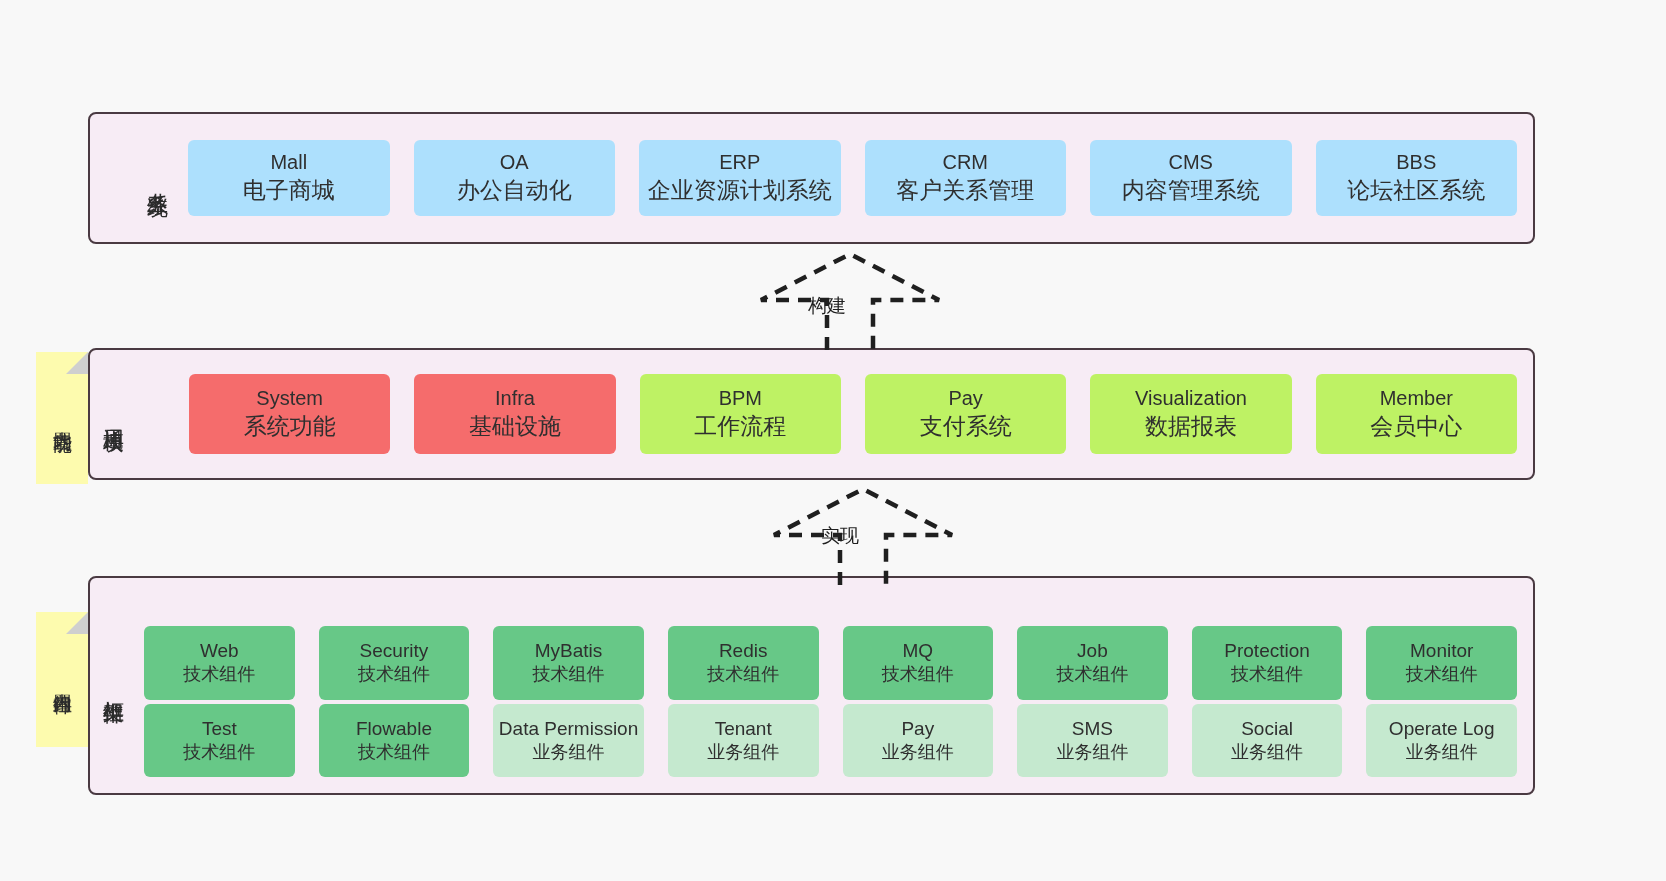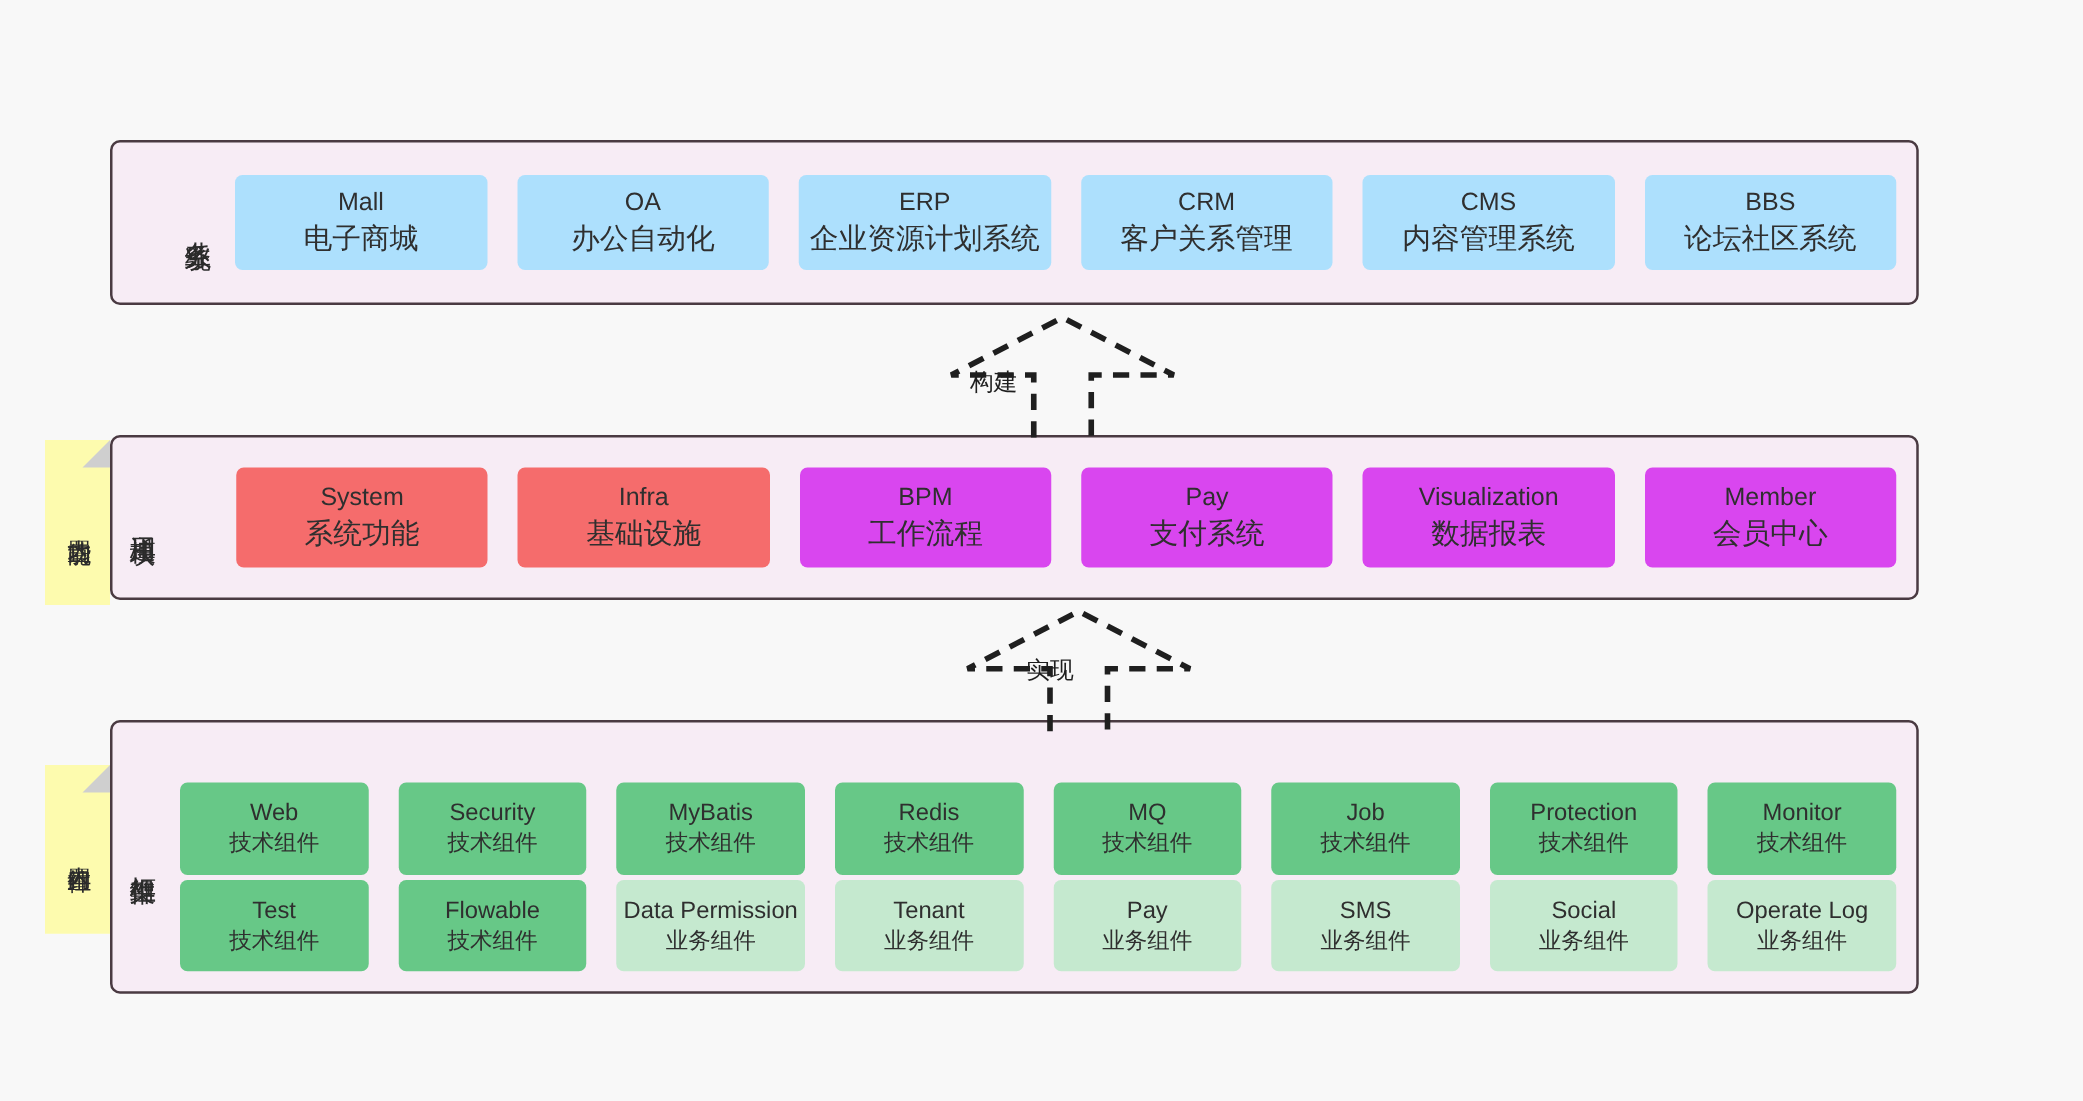--- a/index.html
+++ b/index.html
@@ -66,21 +66,21 @@
 
   
   #layer-business { left: 88px; top: 112px; width: 1447px; height: 132px; padding-left: 44px; }
   #layer-business .row { height: 76px; }
   .cell.blue { background: #ade0fd; }
 
   
   #layer-common { left: 88px; top: 348px; width: 1447px; height: 132px; gap: 45px; }
   #layer-common .row { height: 80px; }
   .cell.red { background: #f56c6c; }
-  .cell.pink { background: #d946ef; }
+  .cell.pink { background: #bef264; }
 
   
   #layer-framework { left: 88px; top: 576px; width: 1447px; height: 219px; }
   #layer-framework .layer-body { gap: 4px; padding: 16px 16px 16px 8px; margin-top: 32px; }
   #layer-framework .row { height: 80px; }
   .cell.green { background: #67c887; }
   .cell.lgreen { background: #c5e9cf; }
   #layer-framework .cell .en { font-size: 19px; }
   #layer-framework .cell .cn { font-size: 18px; }
 
@@ -117,21 +117,21 @@
   #arrow-build { left: 735px; top: 252px; width: 230px; height: 100px; }
   #arrow-impl  { left: 748px; top: 487px; width: 230px; height: 100px; }
   .arrow-label {
     position: absolute;
     font-size: 19px;
     color: #1f1f1f;
     background: transparent;
     white-space: nowrap;
     z-index: 6;
   }
-  #label-build { left: 776px; top: 293px; }
+  #label-build { left: 808px; top: 293px; }
   #label-impl  { left: 821px; top: 523px; }
 </style>
 </head>
 <body>
 
 <div class="canvas">
 
   <div class="layer" id="layer-business">
     <div class="layer-title">业务系统</div>
     <div class="layer-body">

